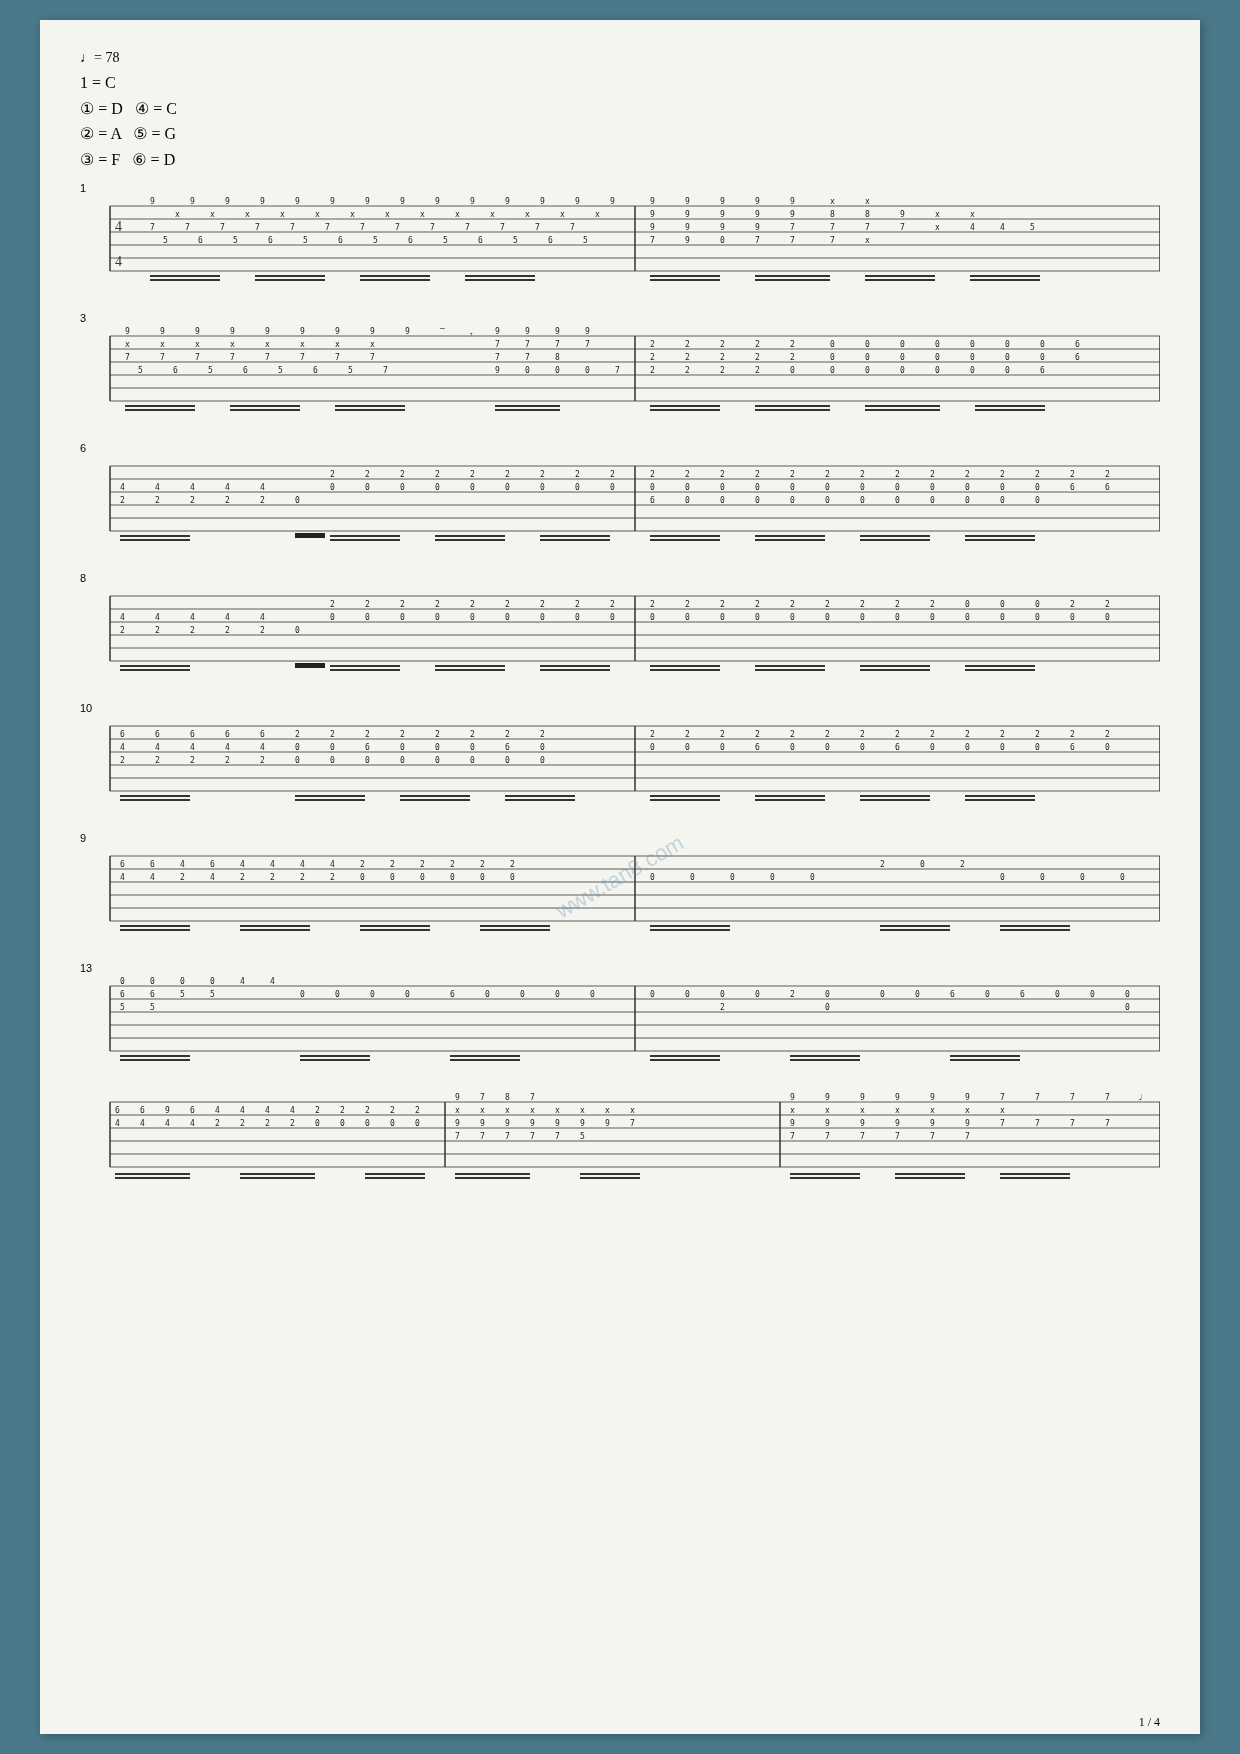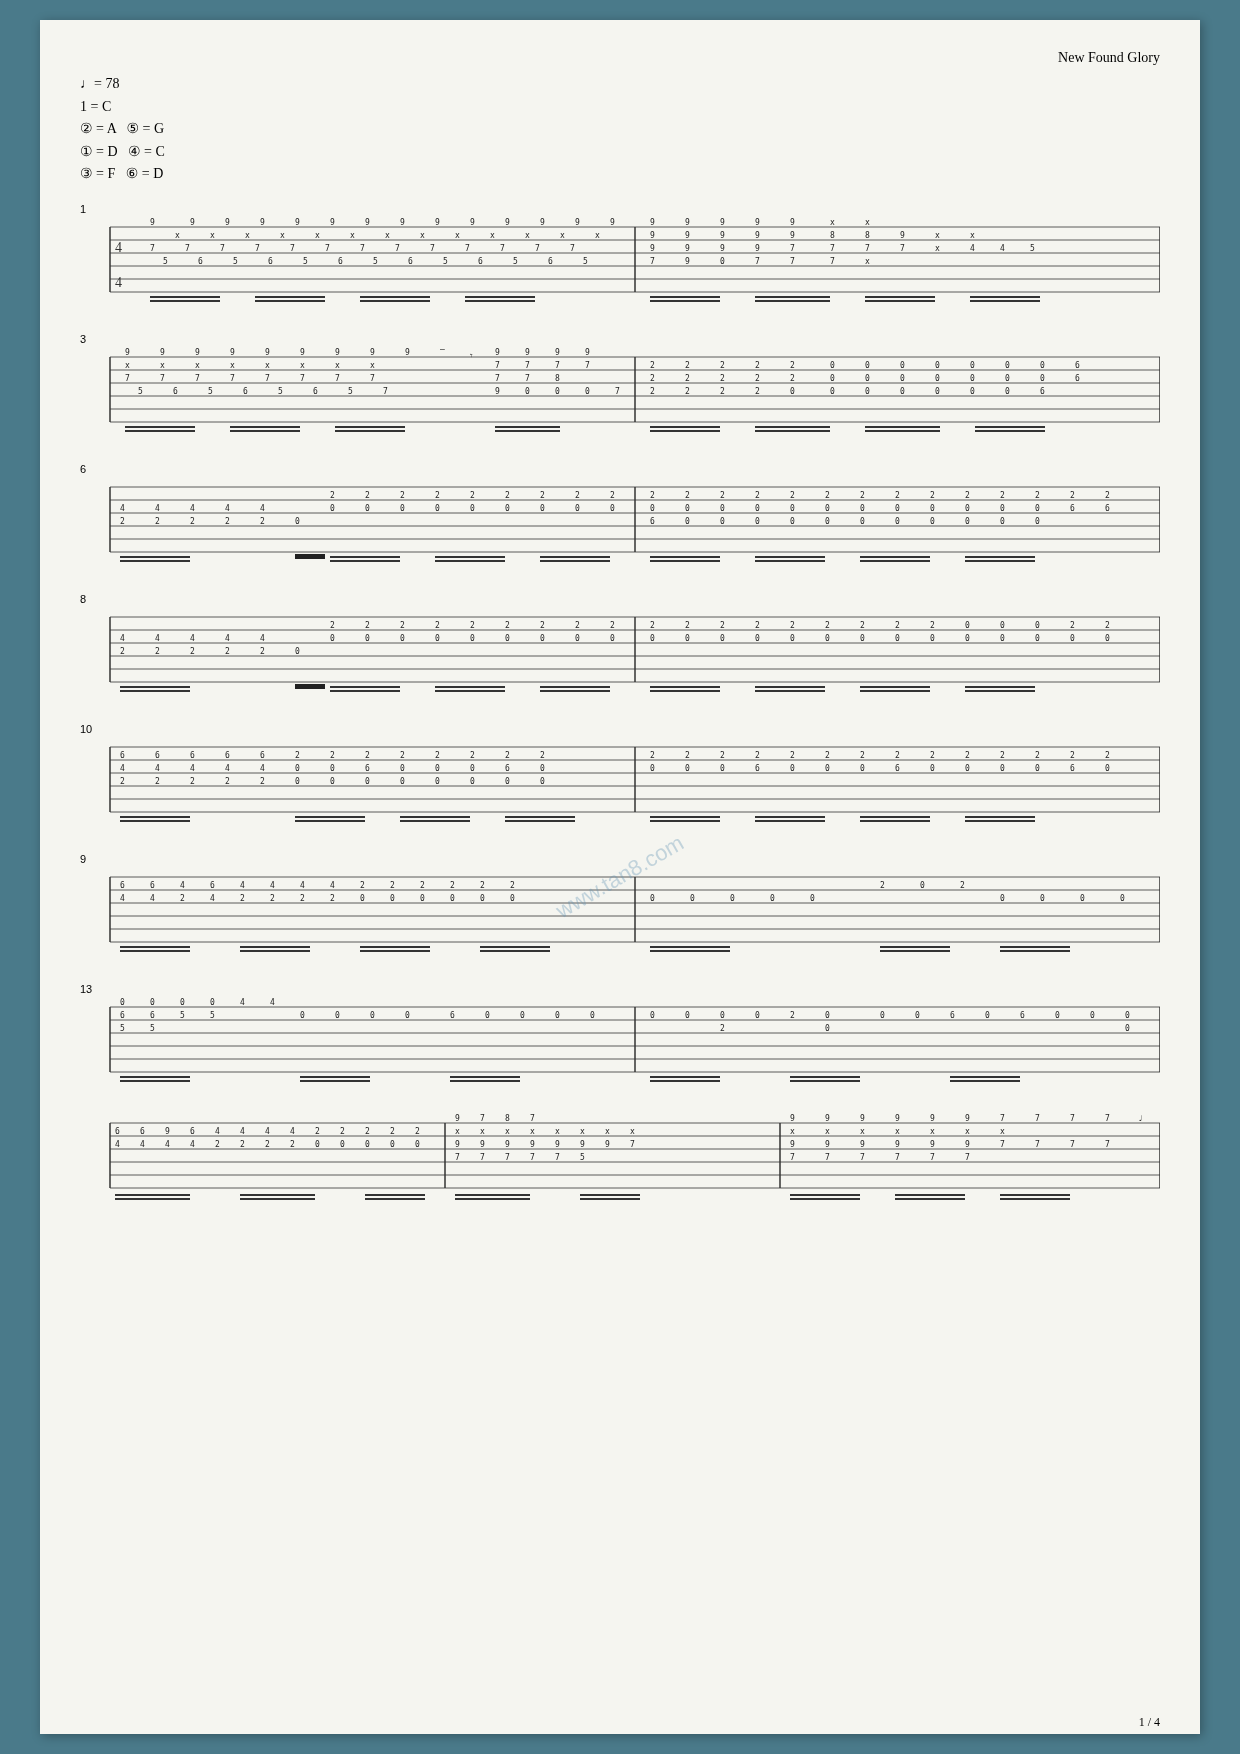--- a/index.html
+++ b/index.html
@@ -30,23 +30,23 @@
     .artist {
       text-align: right;
       font-size: 14px;
       margin-bottom: 10px;
     }
     .tempo {
       font-size: 14px;
       margin-bottom: 4px;
     }
     .tuning {
-      font-size: 14px;
+      font-size: 16px;
       line-height: 1.6;
-      margin-bottom: 17px;
+      margin-bottom: 10px;
     }
     .watermark {
       position: absolute;
       top: 50%;
       left: 50%;
       transform: translate(-50%, -50%) rotate(-30deg);
       font-size: 22px;
       color: rgba(100,150,180,0.35);
       pointer-events: none;
       white-space: nowrap;
@@ -70,27 +70,26 @@
       font-size: 11px;
       font-family: Arial, sans-serif;
       margin-bottom: 2px;
     }
   </style>
 </head>
 <body>
 
 <div class="page">
 
-  <div class="artist">New Found Glory</div>
 
   <div class="tempo">♩= 78</div>
   <div class="tuning">
     <div>1 = C</div>
+    <div>① = D &nbsp; ④ = C</div>
     <div>② = A &nbsp; ⑤ = G</div>
-    <div>① = D &nbsp; ④ = C</div>
     <div>③ = F &nbsp; ⑥ = D</div>
   </div>
 
   <div class="tab-container">
     <div class="mnum">1</div>
     <svg width="100%" height="90" viewBox="0 0 1080 90">
 
       <line x1="30" y1="10" x2="1080" y2="10" stroke="#333" stroke-width="0.8"></line>
       <line x1="30" y1="23" x2="1080" y2="23" stroke="#333" stroke-width="0.8"></line>
       <line x1="30" y1="36" x2="1080" y2="36" stroke="#333" stroke-width="0.8"></line>

